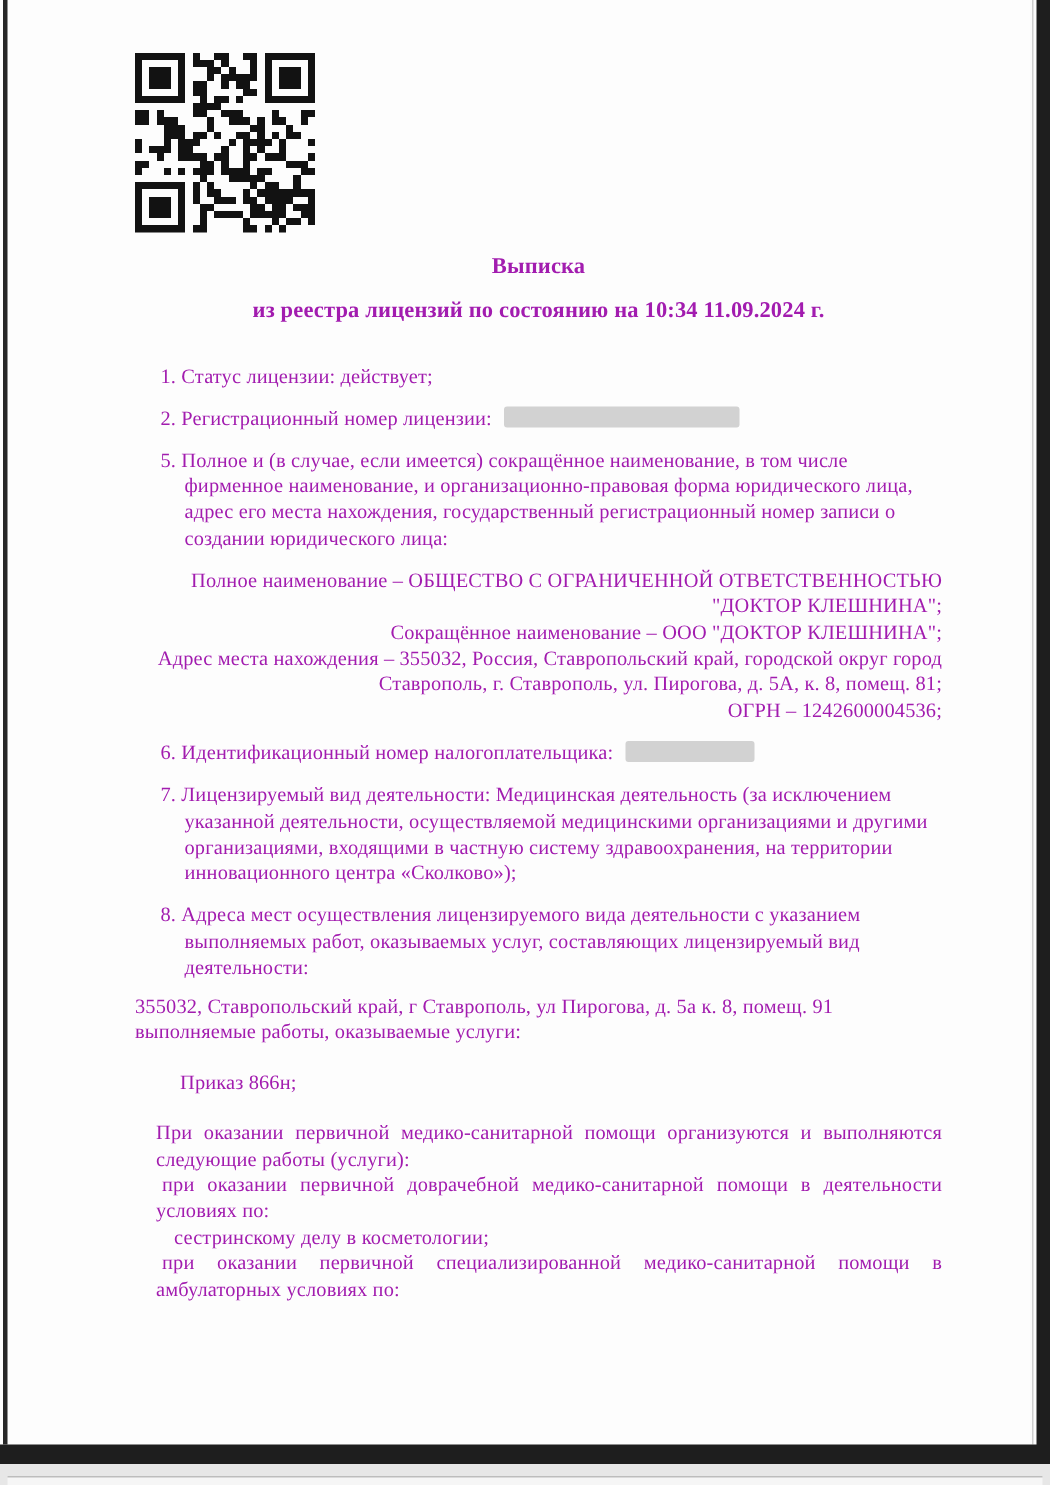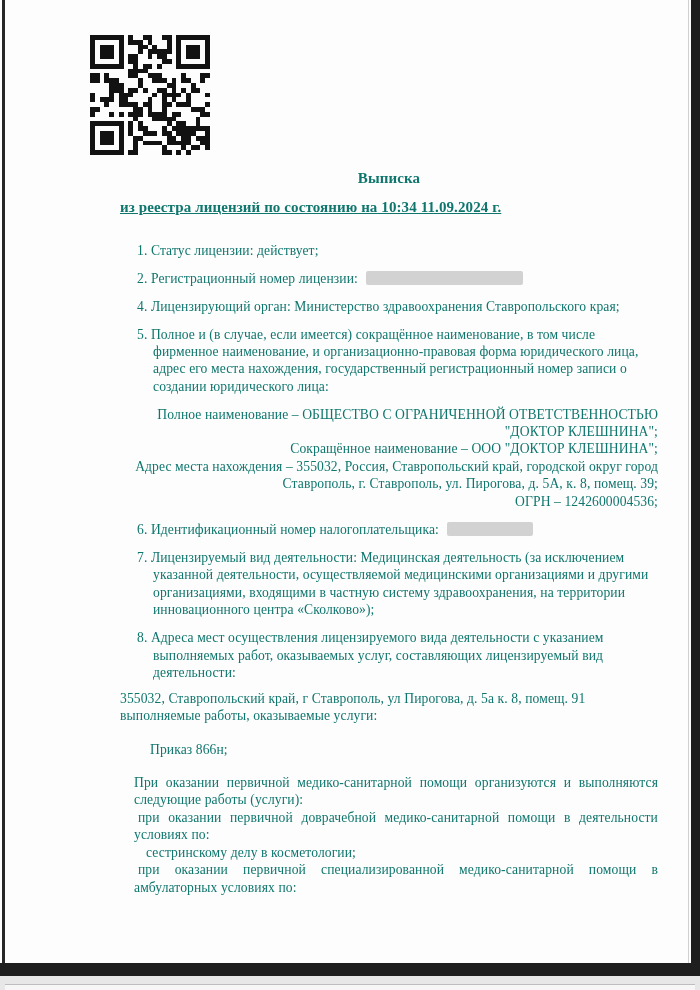--- a/index.html
+++ b/index.html
@@ -18,26 +18,26 @@
   .edge-right { position:absolute; right:0;   top:0; width:9px;  height:976px; background:#1e1e1e; }
   .edge-right-line { position:absolute; right:11px; top:0; width:1px; height:963px; background:#cfcfcf; }
   .bottom-band { position:absolute; left:0; top:963px; width:700px; height:13px; background:#1e1e1e; }
   .next-strip  { position:absolute; left:0; top:976px; width:700px; height:14px; background:#e7e7e7; }
   .next-page-top { position:absolute; left:5px; right:5px; top:984px; height:6px; background:#f6f6f6; border-top:1px solid #bdbdbd; }
 
   .qr { position:absolute; left:90px; top:35px; width:120px; height:120px; }
   .qr svg { display:block; width:120px; height:120px; }
 
   .content {
-    position:absolute; left:120px; top:170px; width:538px;
-    color:#0f766e; font-size:13.6px; line-height:17.4px;
+    position:absolute; left:90px; top:170px; width:538px;
+    color:#a21caf; font-size:13.6px; line-height:17.4px;
     letter-spacing:0.1px;
   }
   .title    { margin:0 0 12px; text-align:center; font-weight:bold; font-size:15px; }
-  .subtitle { margin:0 0 25px; font-weight:bold; font-size:15px;text-decoration:underline; }
+  .subtitle { margin:0 0 25px; text-align:center; font-weight:bold; font-size:15px; }
 
   .item { margin:0 0 10.5px; padding-left:33px; text-indent:-16px; }
   .item .num { display:inline; }
 
   .redacted {
     display:inline-block; height:14px; background:#d2d2d2;
     border-radius:2px; vertical-align:-2px; margin-left:8px;
   }
   .red-wide   { width:157px; }
   .red-narrow { width:86px; }
@@ -281,28 +281,27 @@
   <div class="content">
 
     <p class="title">Выписка</p>
     <p class="subtitle">из реестра лицензий по состоянию на 10:34 11.09.2024 г.</p>
 
     <p class="item"><span class="num">1.</span> <span>Статус лицензии: действует;</span></p>
 
     <p class="item"><span class="num">2.</span> <span>Регистрационный номер лицензии:</span><span class="redacted red-wide"></span></p>
 
 
-    <p class="item"><span class="num">4.</span> <span>Лицензирующий орган: Министерство здравоохранения Ставропольского края;</span></p>
 
     <p class="item"><span class="num">5.</span> <span>Полное и (в случае, если имеется) сокращённое наименование, в том числе фирменное наименование, и организационно-правовая форма юридического лица, адрес его места нахождения, государственный регистрационный номер записи о создании юридического лица:</span></p>
 
     <div class="org">
       <div>Полное наименование – ОБЩЕСТВО С ОГРАНИЧЕННОЙ ОТВЕТСТВЕННОСТЬЮ "ДОКТОР КЛЕШНИНА";</div>
       <div>Сокращённое наименование – ООО "ДОКТОР КЛЕШНИНА";</div>
-      <div>Адрес места нахождения – 355032, Россия, Ставропольский край, городской округ город Ставрополь, г. Ставрополь, ул. Пирогова, д. 5А, к. 8, помещ. 39;</div>
+      <div>Адрес места нахождения – 355032, Россия, Ставропольский край, городской округ город Ставрополь, г. Ставрополь, ул. Пирогова, д. 5А, к. 8, помещ. 81;</div>
       <div>ОГРН – 1242600004536;</div>
     </div>
 
     <p class="item"><span class="num">6.</span> <span>Идентификационный номер налогоплательщика:</span><span class="redacted red-narrow"></span></p>
 
     <p class="item"><span class="num">7.</span> <span>Лицензируемый вид деятельности: Медицинская деятельность (за исключением указанной деятельности, осуществляемой медицинскими организациями и другими организациями, входящими в частную систему здравоохранения, на территории инновационного центра «Сколково»);</span></p>
 
     <p class="item"><span class="num">8.</span> <span>Адреса мест осуществления лицензируемого вида деятельности с указанием выполняемых работ, оказываемых услуг, составляющих лицензируемый вид деятельности:</span></p>
 
     <div class="sec8">

